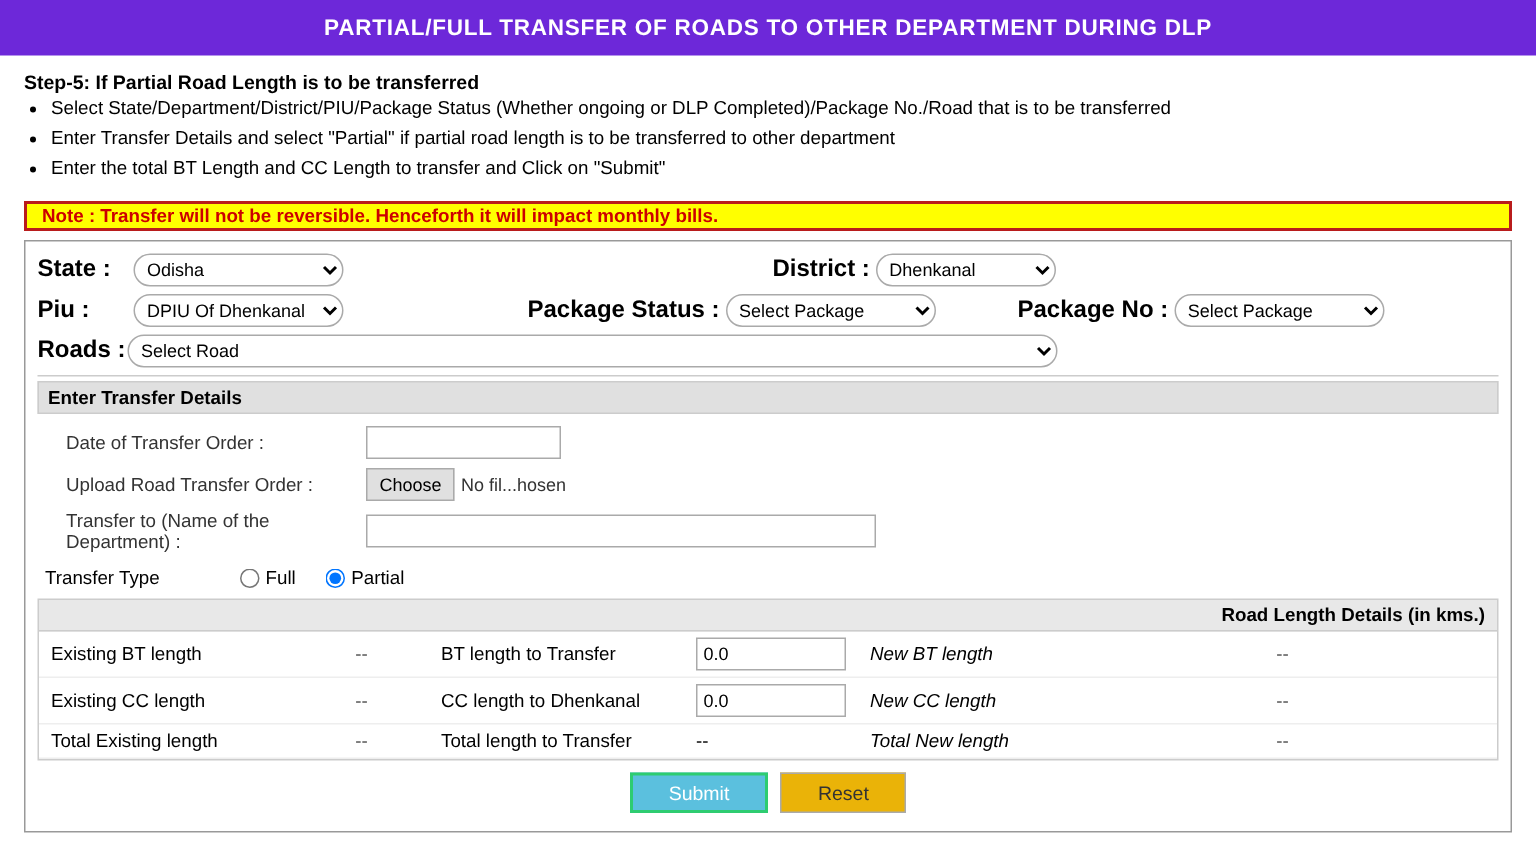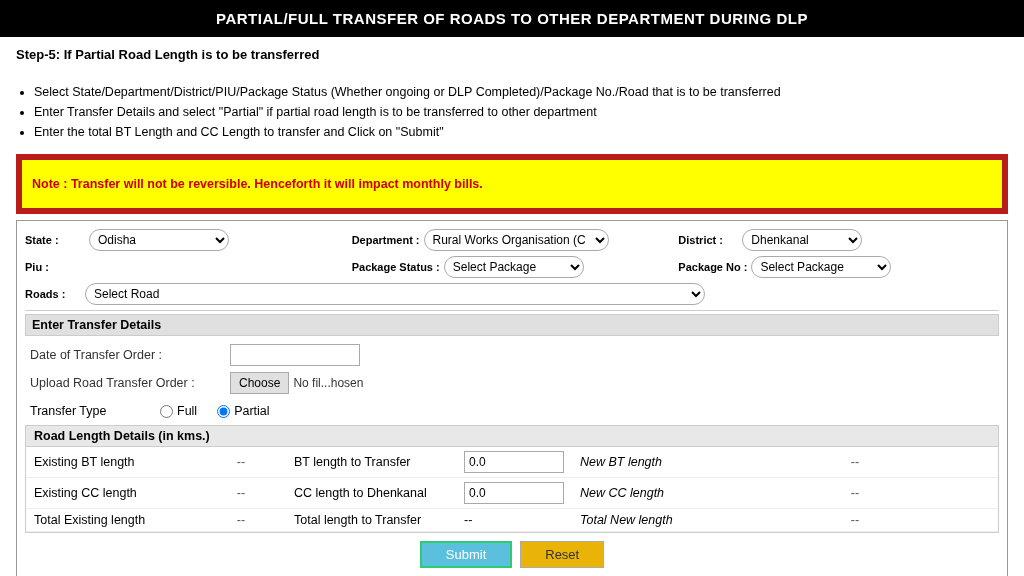--- a/index.html
+++ b/index.html
@@ -1,48 +1,48 @@
 <!DOCTYPE html>
 <html><head>
   <meta charset="utf-8">
   <style>
     * { box-sizing: border-box; margin: 0; padding: 0; }
     body { font-family: Arial, sans-serif; font-size: 13px; background: #fff; width: 1024px; min-height: 576px; }
 
     .header {
-      background: #000000;
+      background: #6d28d9;
       color: #fff;
       text-align: center;
       padding: 10px;
       font-size: 15px;
       font-weight: bold;
       letter-spacing: 0.5px;
     }
 
     .instructions {
       padding: 10px 16px 6px 16px;
     }
 
     .instructions .step-title {
       font-weight: bold;
       font-size: 13px;
-      margin-bottom: 20px;
+      margin-bottom: 0;
     }
 
     .instructions ul {
       margin-left: 18px;
       font-size: 12.5px;
       line-height: 1.6;
     }
 
     .note-bar {
       background: #ffff00;
-      border: 6px solid #b91c1c;
+      border: 2px solid #b91c1c;
       margin: 6px 16px;
-      padding: 17px 10px;
+      padding: 1px 10px;
       font-size: 12.5px;
       color: #c00;
       font-weight: bold;
     }
 
     .form-container {
       border: 1px solid #999;
       margin: 4px 16px 10px 16px;
       padding: 8px;
       background: #fff;
@@ -50,21 +50,21 @@
 
     .form-row {
       display: flex;
       align-items: center;
       margin-bottom: 5px;
       gap: 6px;
     }
 
     .form-label {
       font-weight: bold;
-      font-size: 11px;
+      font-size: 16px;
       white-space: nowrap;
       min-width: 60px;
     }
 
     .form-field {
       display: flex;
       align-items: center;
       gap: 4px;
       flex: 1;
     }
@@ -100,20 +100,21 @@
       font-size: 12.5px;
       padding: 3px 6px;
       margin-bottom: 5px;
       border: 1px solid #ccc;
     }
 
     .transfer-details-table {
       width: 100%;
       border-collapse: collapse;
       margin-bottom: 4px;
+      margin-left: 14px;
     }
 
     .transfer-details-table td {
       padding: 3px 5px;
       font-size: 12.5px;
       vertical-align: middle;
     }
 
     .transfer-details-table .td-label {
       font-weight: normal;
@@ -180,20 +181,21 @@
       border: 1px solid #ccc;
       margin-top: 4px;
     }
 
     .road-length-header {
       background: #e8e8e8;
       font-weight: bold;
       font-size: 12.5px;
       padding: 3px 8px;
       border-bottom: 1px solid #ccc;
+      text-align: right;
     }
 
     .road-length-table {
       width: 100%;
       border-collapse: collapse;
     }
 
     .road-length-table td {
       padding: 4px 8px;
       font-size: 12.5px;
@@ -270,36 +272,33 @@
 <div class="form-container">
 
   <div class="form-row">
     <div class="form-field">
       <span class="form-label">State :</span>
       <select class="select-state">
         <option>Odisha</option>
       </select>
     </div>
     <div class="form-field">
-      <span class="form-label">Department :</span>
-      <select class="select-dept">
-        <option>Rural Works Organisation (C</option>
-      </select>
-    </div>
-    <div class="form-field">
       <span class="form-label">District :</span>
       <select class="select-dist">
         <option>Dhenkanal</option>
       </select>
     </div>
   </div>
 
   <div class="form-row">
     <div class="form-field">
       <span class="form-label">Piu :</span>
+      <select class="select-piu">
+        <option>DPIU Of Dhenkanal</option>
+      </select>
     </div>
     <div class="form-field">
       <span class="form-label">Package Status :</span>
       <select class="select-pkg">
         <option>Select Package</option>
       </select>
     </div>
     <div class="form-field">
       <span class="form-label">Package No :</span>
       <select class="select-pkg">
@@ -330,20 +329,26 @@
     </tr>
     <tr>
       <td class="td-label">Upload Road Transfer Order :</td>
       <td>
         <div class="file-upload-area">
           <button class="choose-btn">Choose</button>
           <span class="file-name">No fil...hosen</span>
         </div>
       </td>
       <td></td>
+    </tr>
+    <tr>
+      <td class="td-label">Transfer to (Name of the Department) :</td>
+      <td colspan="2">
+        <input type="text" class="input-wide" value="" style="">
+      </td>
     </tr>
   </tbody>
     </table>
 
   <div class="transfer-type-row">
     <span class="ttype-label">Transfer Type</span>
     <div class="radio-group">
       <div class="radio-option">
         <input type="radio" name="transfer_type" value="full" style="">
         <span>Full</span>

